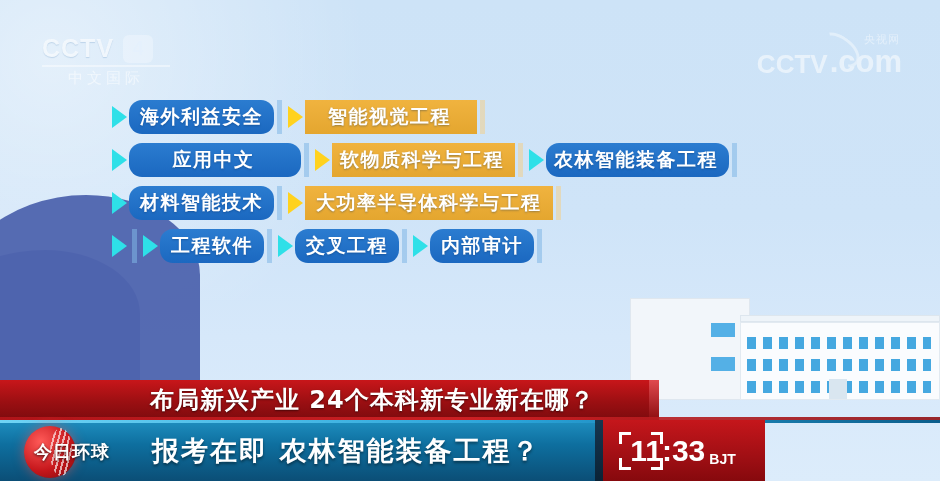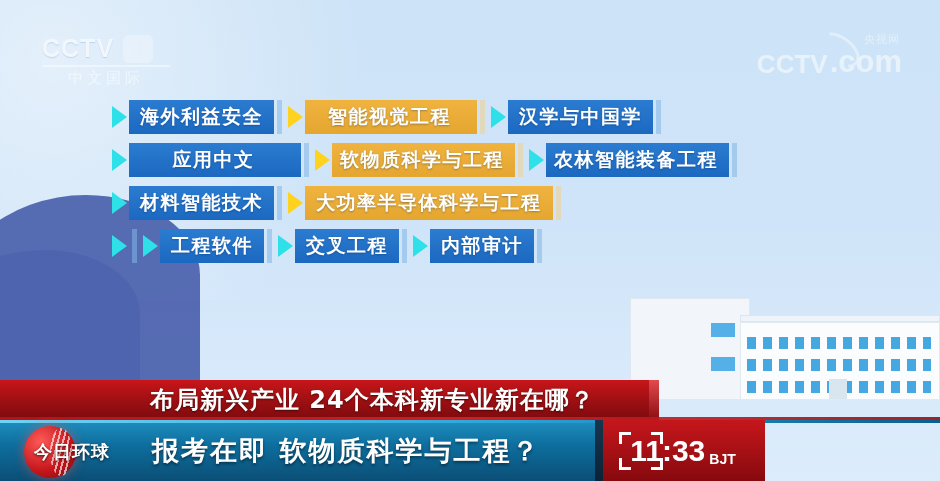--- a/index.html
+++ b/index.html
@@ -81,21 +81,21 @@
     margin-right:2px;flex:0 0 auto;
   }
   .arrow.cy{border-left:15px solid #2ee0e8;}
   .arrow.ye{border-left:15px solid #ffd21f;}
   .chip{
     display:flex;align-items:center;justify-content:center;
     height:34px;padding:0 11px;color:#ffffff;font-weight:bold;font-size:19px;
     letter-spacing:1.5px;white-space:nowrap;font-family:"DejaVu Sans","Liberation Sans",sans-serif;
     text-shadow:0 1px 2px rgba(0,40,90,.35);
   }
-  .chip.blue{background:linear-gradient(180deg,#2b7cd0 0%,#1b68c0 100%);}
+  .chip.blue{background:linear-gradient(180deg,#2b7cd0 0%,#1b68c0 100%);border-radius:13px;}
   .chip.gold{background:linear-gradient(180deg,#f0b33f 0%,#e4a62f 100%);}
   .tail{width:5px;height:34px;margin-left:3px;flex:0 0 auto;opacity:.55;}
   .tail.blue{background:#7fb6e6;}
   .tail.gold{background:#f3cf8d;}
   .chip.w1{min-width:136px;}
   .chip.w2{min-width:172px;padding-left:8px;}
   .chip.w3{min-width:206px;}
   .chip.w4{min-width:100px;}
 
   
@@ -211,25 +211,20 @@
         <div class="tag">
           <div class="arrow cy"></div>
           <div class="chip blue w1">海外利益安全</div>
           <div class="tail blue"></div>
         </div>
         <div class="tag">
           <div class="arrow ye"></div>
           <div class="chip gold w2">智能视觉工程</div>
           <div class="tail gold"></div>
         </div>
-        <div class="tag">
-          <div class="arrow cy"></div>
-          <div class="chip blue w1">汉学与中国学</div>
-          <div class="tail blue"></div>
-        </div>
       </div>
       <div class="trow">
         <div class="tag">
           <div class="arrow cy"></div>
           <div class="chip blue w2">应用中文</div>
           <div class="tail blue"></div>
         </div>
         <div class="tag">
           <div class="arrow ye"></div>
           <div class="chip gold w2">软物质科学与工程</div>
@@ -280,21 +275,21 @@
     <span class="ht">布局新兴产业 24个本科新专业新在哪？</span>
   </div>
 
   <div class="redstrip"></div>
 
   <div class="bottom">
     <div class="globe">
       <div class="ball"></div>
       <div class="gt">今日环球</div>
     </div>
-    <span class="subline">报考在即 软物质科学与工程？</span>
+    <span class="subline">报考在即 农林智能装备工程？</span>
     <div class="clockbox">
       <div class="bracket">
         <span class="tl"></span>
         <span class="tr"></span>
         <span class="bl"></span>
         <span class="br"></span>
       </div>
       <span class="ctime">11:33</span>
       <span class="cbjt">BJT</span>
     </div>

